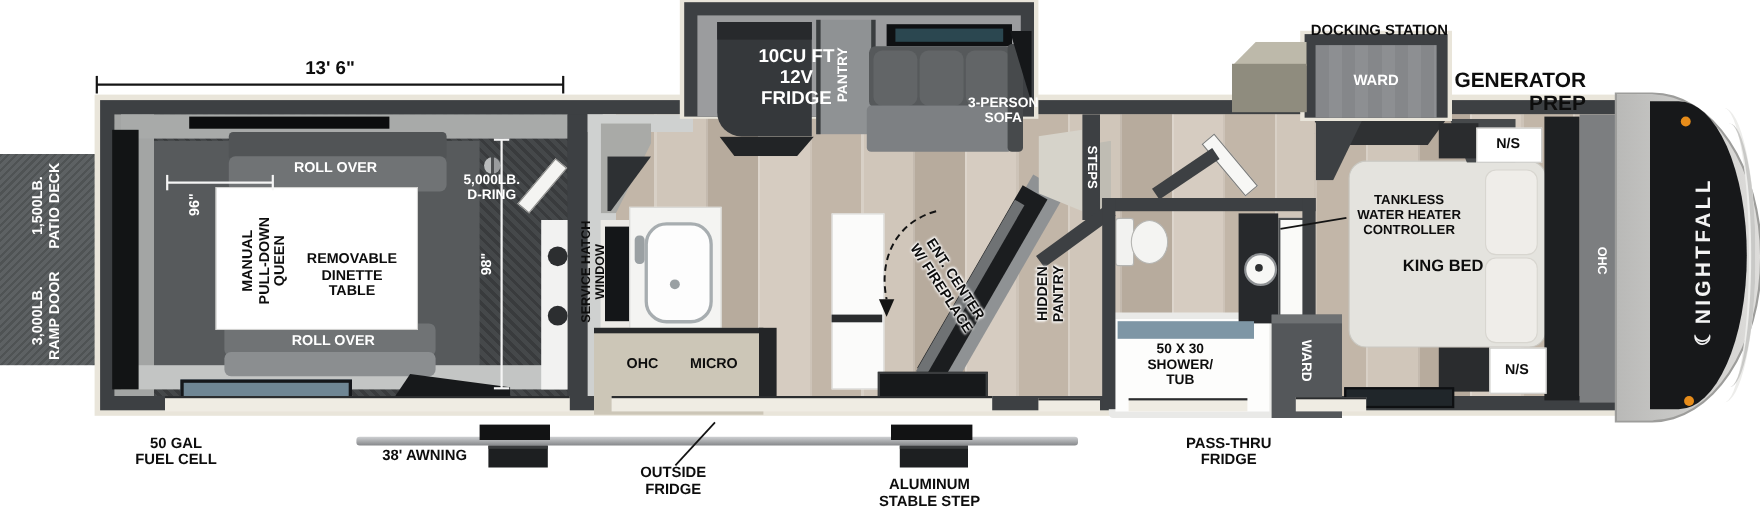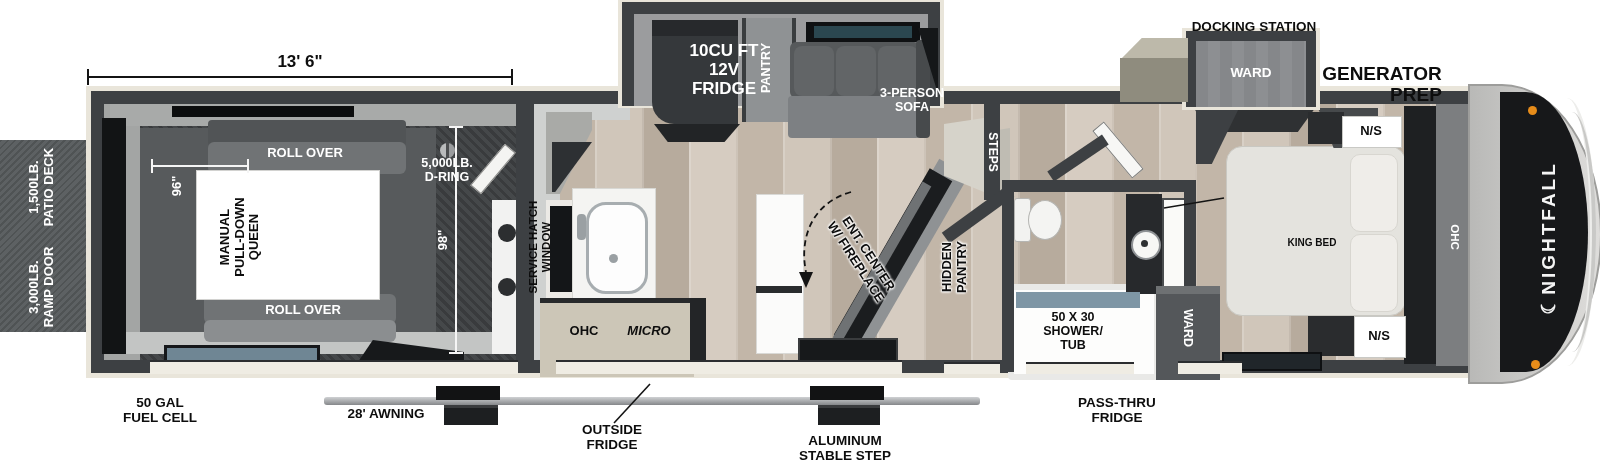--- a/index.html
+++ b/index.html
@@ -204,59 +204,65 @@
   <div class="lbl" style="left:300px;top:62px;font-size:17px;">13' 6"</div>
   <div class="lbl rot-ccw w" style="left:177px;top:186px;">96"</div>
   <div class="lbl rot-ccw w" style="left:443px;top:240px;">98"</div>
 
   <div class="lbl rot-ccw w" style="left:42px;top:187px;">1,500LB.
 PATIO DECK</div>
   <div class="lbl rot-ccw w" style="left:42px;top:287px;">3,000LB.
 RAMP DOOR</div>
   <div class="lbl" style="left:160px;top:410px;font-size:13.5px;">50 GAL
 FUEL CELL</div>
-  <div class="lbl" style="left:386px;top:414px;font-size:13.5px;">28' AWNING</div>
+  <div class="lbl" style="left:386px;top:414px;font-size:13.5px;">38' AWNING</div>
   <div class="lbl" style="left:612px;top:437px;font-size:13.5px;">OUTSIDE
 FRIDGE</div>
   <div class="lbl" style="left:845px;top:448px;font-size:13.5px;">ALUMINUM
 STABLE STEP</div>
   <div class="lbl" style="left:1117px;top:410px;font-size:13.5px;">PASS-THRU
 FRIDGE</div>
   <div class="lbl" style="left:1254px;top:27px;font-size:13.5px;white-space:nowrap;">DOCKING STATION</div>
   <div class="lbl" style="left:1382px;top:84px;font-size:19px;text-align:right;">GENERATOR
 PREP</div>
 
   <div class="lbl w" style="left:305px;top:153px;">ROLL OVER</div>
   <div class="lbl w" style="left:303px;top:310px;">ROLL OVER</div>
   <div class="lbl rot-ccw" style="left:240px;top:237px;">MANUAL
 PULL-DOWN
 QUEEN</div>
+  <div class="lbl" style="left:320px;top:250px;">REMOVABLE
+DINETTE
+TABLE</div>
   <div class="lbl w" style="left:447px;top:170px;font-size:12.5px;">5,000LB.
 D-RING</div>
 
   <div class="lbl w" style="left:724px;top:70px;font-size:17px;">10CU FT
 12V
 FRIDGE</div>
   <div class="lbl rot-ccw w" style="left:766px;top:68px;font-size:12.5px;">PANTRY</div>
   <div class="lbl w" style="left:864px;top:100px;font-size:12.5px;margin-left:48px;">3-PERSON
 SOFA</div>
   <div class="lbl rot-ccw" style="left:540px;top:247px;font-size:11.5px;">SERVICE HATCH
 WINDOW</div>
   <div class="lbl" style="left:584px;top:331px;">OHC</div>
-  <div class="lbl" style="left:649px;top:331px;font-style:italic;">MICRO</div>
+  <div class="lbl" style="left:649px;top:331px;">MICRO</div>
   <div class="lbl halo-w" style="left:862px;top:258px;transform:translate(-50%,-50%) rotate(57deg);">ENT. CENTER
 W/ FIREPLACE</div>
   <div class="lbl rot-ccw halo-w" style="left:955px;top:267px;">HIDDEN
 PANTRY</div>
   <div class="lbl rot-cw w" style="left:992px;top:152px;font-size:12px;">STEPS</div>
 
   <div class="lbl" style="left:1073px;top:331px;font-size:12.5px;">50 X 30
 SHOWER/
 TUB</div>
+  <div class="lbl" style="left:1281px;top:196px;font-size:12px;">TANKLESS
+WATER HEATER
+CONTROLLER</div>
 
   <div class="lbl w" style="left:1251px;top:73px;font-size:13.5px;">WARD</div>
   <div class="lbl rot-cw w" style="left:1188px;top:328px;font-size:12.5px;">WARD</div>
-  <div class="lbl" style="left:1312px;top:243px;font-size:10px;white-space:nowrap;">KING BED</div>
+  <div class="lbl" style="left:1312px;top:243px;font-size:15px;white-space:nowrap;">KING BED</div>
   <div class="lbl" style="left:1371px;top:131px;">N/S</div>
   <div class="lbl" style="left:1379px;top:336px;">N/S</div>
   <div class="lbl rot-cw w" style="left:1455px;top:237px;font-size:11.5px;">OHC</div>
 
 </div>
 
 </body></html>

